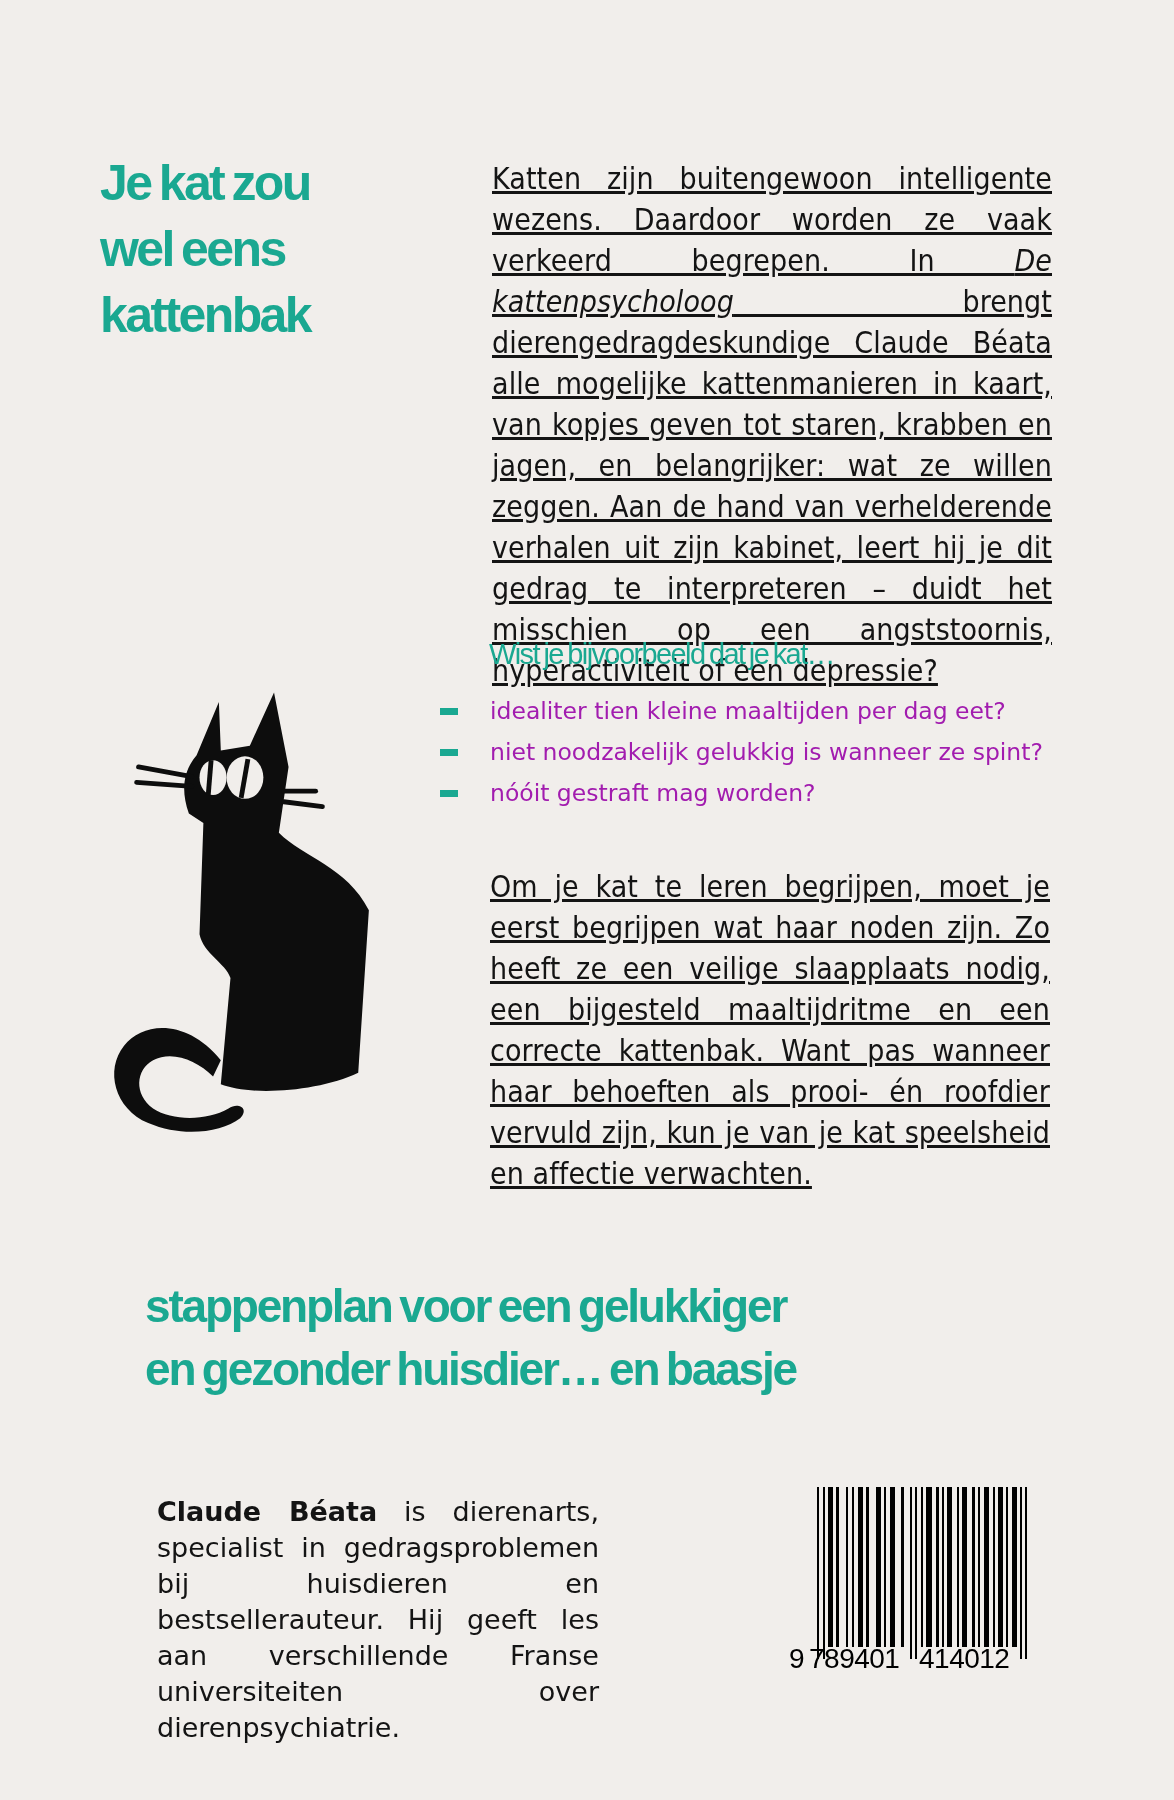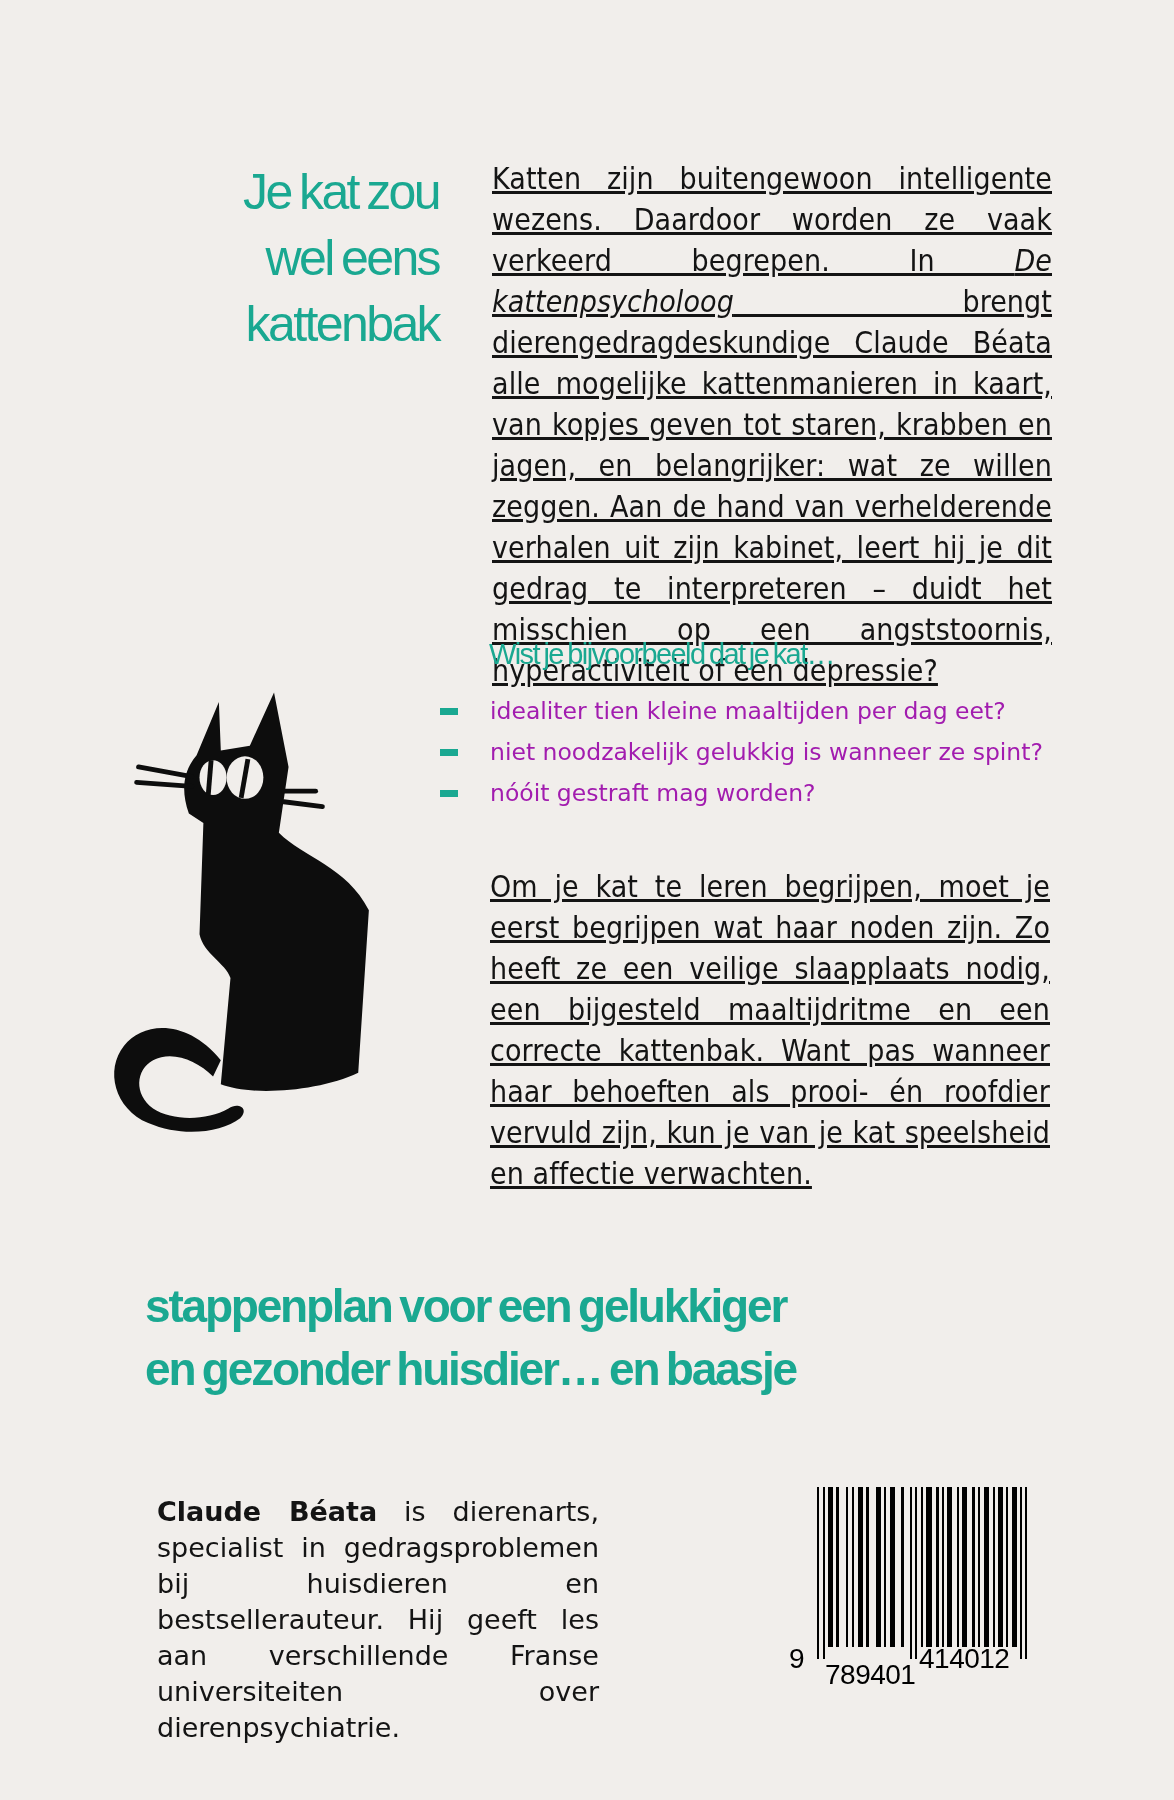--- a/index.html
+++ b/index.html
@@ -5,26 +5,25 @@
   html, body { margin:0; padding:0; }
   body {
     width:1174px; height:1800px; overflow:hidden;
     background:#f1eeeb;
     position:relative;
     font-family:"DejaVu Sans", sans-serif;
     color:#111;
   }
   .headline {
     position:absolute; left:100px; top:150px; width:330px;
-    text-align:right;
     font-family:"Liberation Sans", sans-serif;
-    font-weight:400; font-size:50px; line-height:66px;
+    font-weight:700; font-size:50px; line-height:66px;
     letter-spacing:-2.6px; word-spacing:-3px;
     color:#1aa891;
-    margin:9px;
+    margin:0;
   }
   .body-text {
     position:absolute; left:492px; width:560px;
     font-family:"DejaVu Sans", sans-serif;
     font-size:30px; line-height:41px;
     text-align:justify; letter-spacing:0.1px;
     margin:0; color:#141414;
     font-stretch:condensed;
     text-decoration:underline;
   }
@@ -145,15 +144,15 @@
     <rect x="203" y="2" width="2" height="160"></rect>
       <rect x="208" y="2" width="5" height="160"></rect>
     <rect x="216" y="2" width="2" height="160"></rect>
       <rect x="222" y="2" width="5" height="160"></rect>
     <rect x="230" y="2" width="2" height="172"></rect>
       <rect x="235" y="2" width="2" height="172"></rect>
   </g>
 </svg>
 <div style="position:absolute;left:789px;top:1644px;width:260px;font-family:'Liberation Sans',sans-serif;font-size:28px;line-height:30px;color:#000;">
   <span style="position:absolute;left:0;">9</span>
-  <span style="position:absolute;left:36px;letter-spacing:-0.5px;margin-top:16px;">789401</span>
+  <span style="position:absolute;left:20px;letter-spacing:-0.5px;">789401</span>
   <span style="position:absolute;left:130px;letter-spacing:-0.5px;">414012</span>
 </div>
 
 </body></html>

